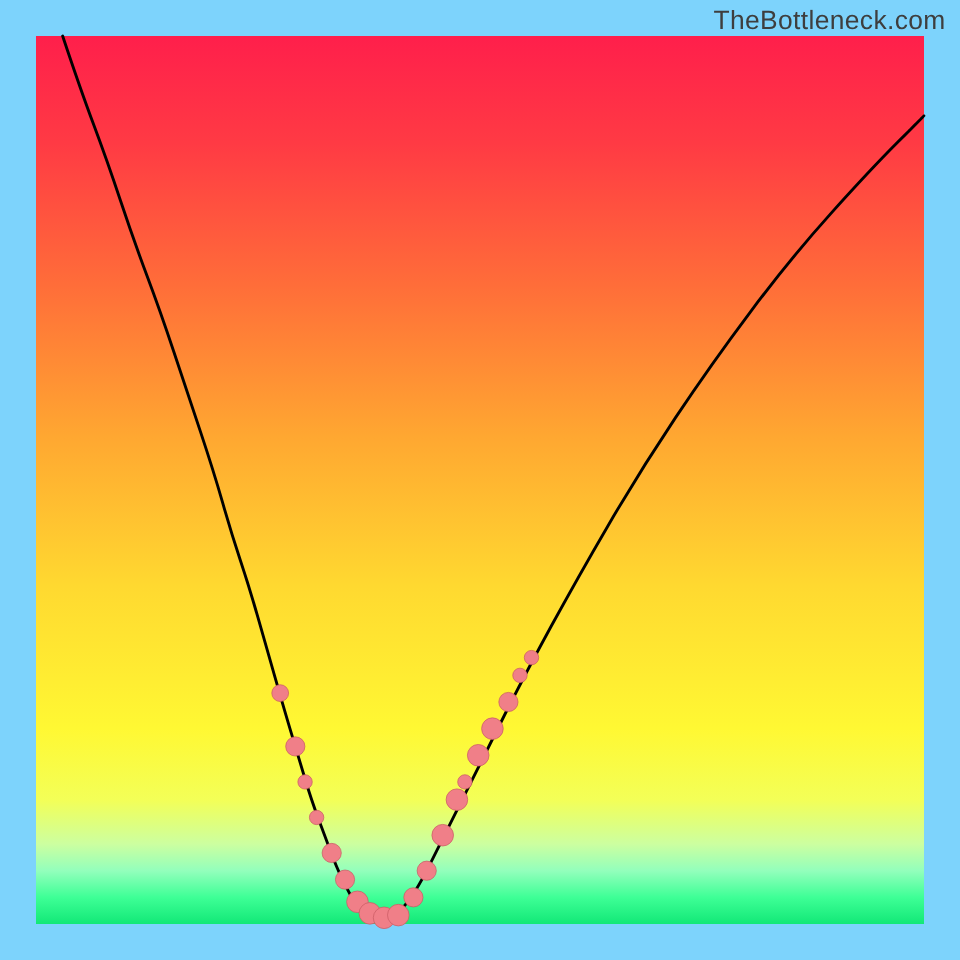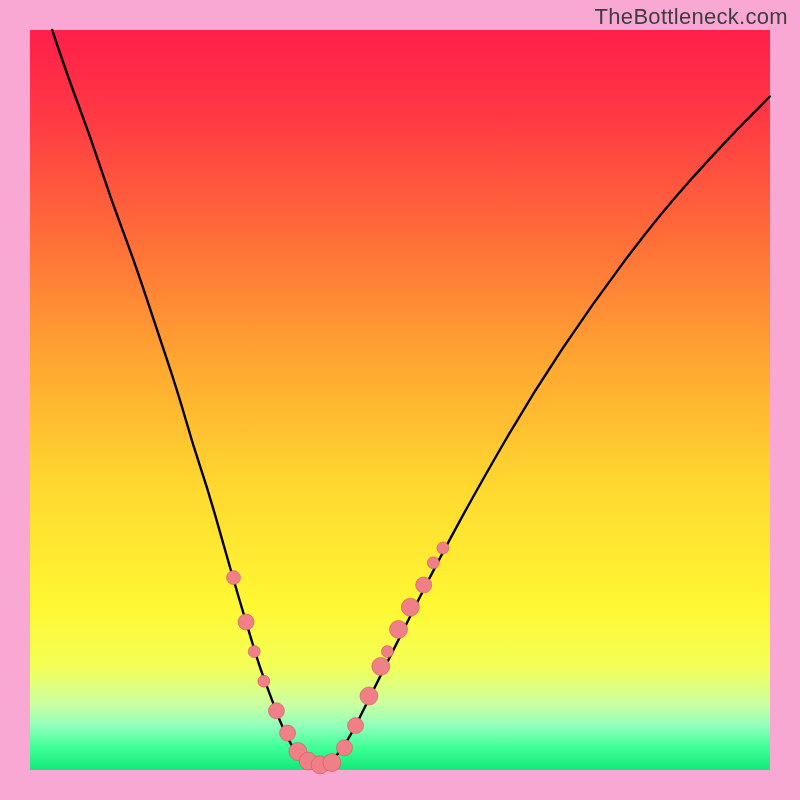--- a/index.html
+++ b/index.html
@@ -10,21 +10,21 @@
     overflow: hidden;
     background: #000;
     font-family: Arial, Helvetica, sans-serif;
   }
   .frame {
     position: absolute;
     left: 0;
     top: 0;
     width: 800px;
     height: 800px;
-    background: #f9a8d4;
+    background: #7dd3fc;
   }
   .plot {
     position: absolute;
     left: 30px;
     top: 30px;
     width: 740px;
     height: 740px;
     
   }
   .watermark {

